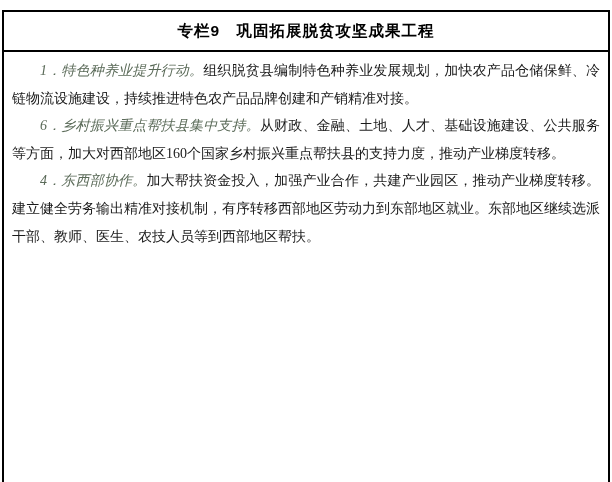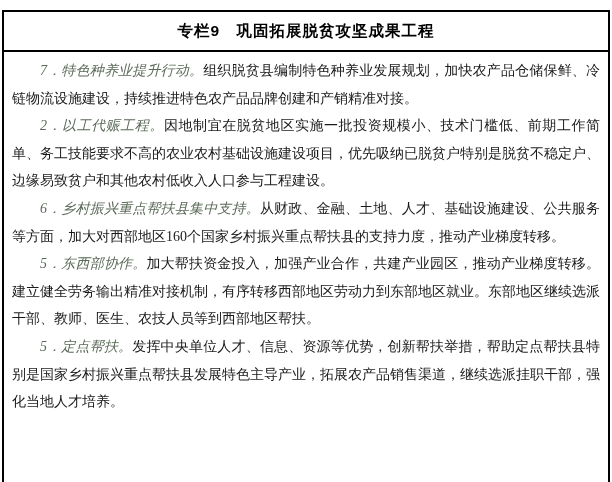--- a/index.html
+++ b/index.html
@@ -50,19 +50,17 @@
     font-style: italic;
     color: #5a6a58;
   }
 </style>
 </head>
 <body>
 
 <div class="panel">
   <div class="panel-title">专栏9　巩固拓展脱贫攻坚成果工程</div>
   <div class="panel-body" id="paragraphs">
-      <p class="para"><span class="lead">7．特色种养业提升行动。</span><span>组织脱贫县编制特色种养业发展规划，加快农产品仓储保鲜、冷链物流设施建设，持续推进特色农产品品牌创建和产销精准对接。</span></p>
-      <p class="para"><span class="lead">2．以工代赈工程。</span><span>因地制宜在脱贫地区实施一批投资规模小、技术门槛低、前期工作简单、务工技能要求不高的农业农村基础设施建设项目，优先吸纳已脱贫户特别是脱贫不稳定户、边缘易致贫户和其他农村低收入人口参与工程建设。</span></p>
+      <p class="para"><span class="lead">1．特色种养业提升行动。</span><span>组织脱贫县编制特色种养业发展规划，加快农产品仓储保鲜、冷链物流设施建设，持续推进特色农产品品牌创建和产销精准对接。</span></p>
       <p class="para"><span class="lead">6．乡村振兴重点帮扶县集中支持。</span><span>从财政、金融、土地、人才、基础设施建设、公共服务等方面，加大对西部地区160个国家乡村振兴重点帮扶县的支持力度，推动产业梯度转移。</span></p>
-      <p class="para"><span class="lead">5．东西部协作。</span><span>加大帮扶资金投入，加强产业合作，共建产业园区，推动产业梯度转移。建立健全劳务输出精准对接机制，有序转移西部地区劳动力到东部地区就业。东部地区继续选派干部、教师、医生、农技人员等到西部地区帮扶。</span></p>
-      <p class="para"><span class="lead">5．定点帮扶。</span><span>发挥中央单位人才、信息、资源等优势，创新帮扶举措，帮助定点帮扶县特别是国家乡村振兴重点帮扶县发展特色主导产业，拓展农产品销售渠道，继续选派挂职干部，强化当地人才培养。</span></p>
+      <p class="para"><span class="lead">4．东西部协作。</span><span>加大帮扶资金投入，加强产业合作，共建产业园区，推动产业梯度转移。建立健全劳务输出精准对接机制，有序转移西部地区劳动力到东部地区就业。东部地区继续选派干部、教师、医生、农技人员等到西部地区帮扶。</span></p>
     </div>
 </div>
 
 </body></html>

